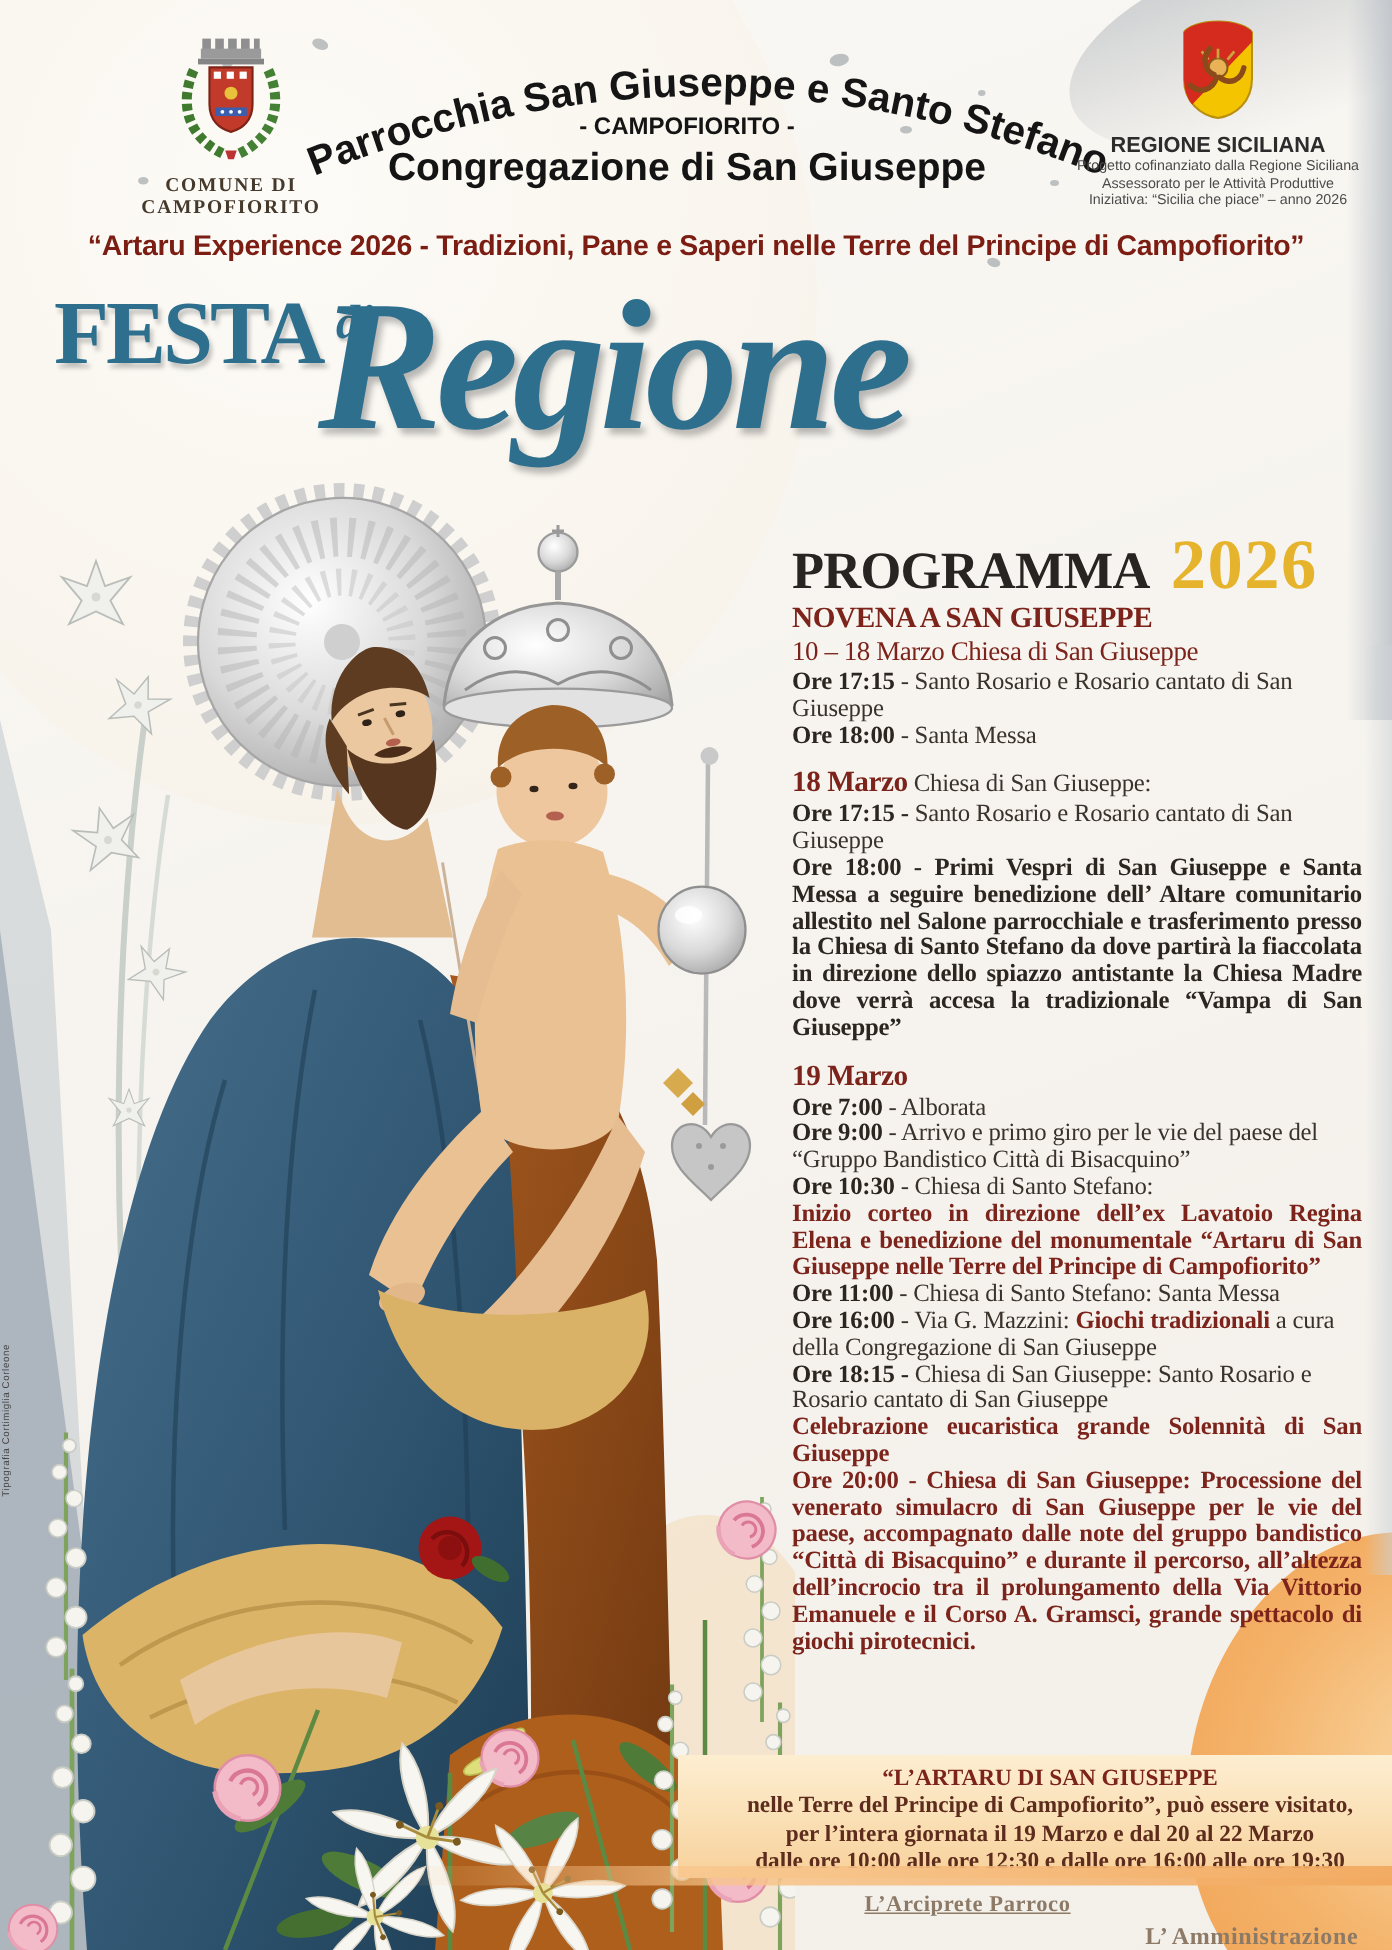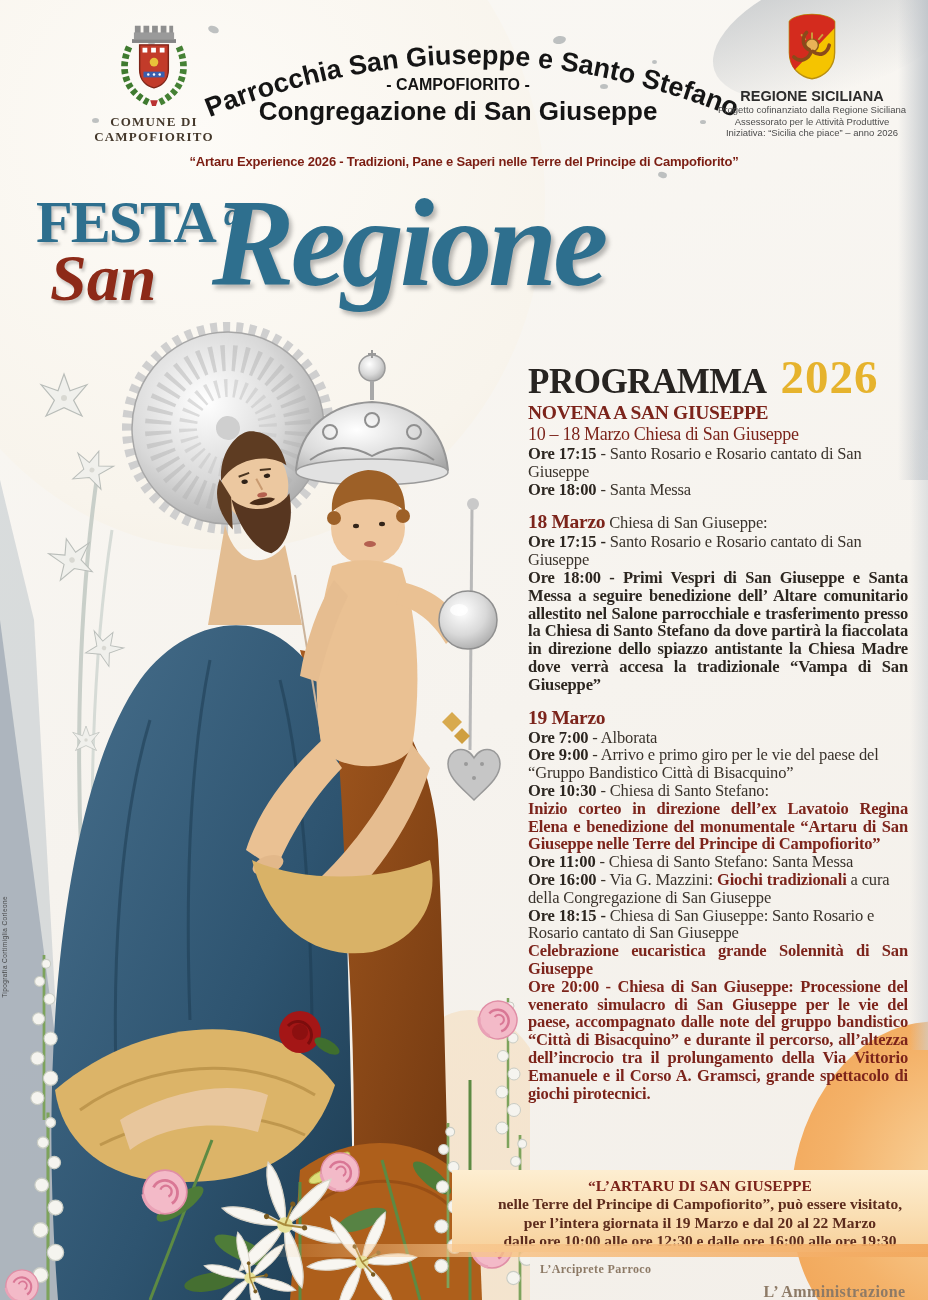--- a/index.html
+++ b/index.html
@@ -28,21 +28,21 @@
     color:#45392c;letter-spacing:1.2px;margin-top:2px;}
   .arch-svg{position:absolute;left:182px;top:22px;width:580px;height:104px;}
   .campo-line{position:absolute;left:308px;top:76px;width:300px;text-align:center;
     font-family:"Liberation Sans",sans-serif;font-weight:bold;font-size:16px;color:#141414;}
   .congrega-line{position:absolute;left:238px;top:96px;width:440px;text-align:center;
     font-family:"Liberation Sans",sans-serif;font-weight:bold;font-size:26px;color:#141414;}
   .region-wrap{position:absolute;left:710px;top:12px;width:204px;text-align:center;}
   .region-name{font-family:"Liberation Sans",sans-serif;font-weight:bold;font-size:14.5px;color:#2c2c2c;margin-top:2px;}
   .region-line{font-family:"Liberation Sans",sans-serif;font-size:9.5px;line-height:11.5px;color:#4c4c4c;}
   .tagline{position:absolute;left:28px;top:154px;width:872px;text-align:center;
-    font-family:"Liberation Sans",sans-serif;font-weight:bold;font-size:13px;color:#7b1d12;letter-spacing:-0.2px;}
+    font-family:"Liberation Sans",sans-serif;font-weight:bold;font-size:19px;color:#7b1d12;letter-spacing:-0.2px;}
   
   .t-festa{position:absolute;left:36px;top:188px;font-size:60px;font-weight:bold;color:#2e6f8e;
     letter-spacing:-2px;text-shadow:2px 3px 3px rgba(70,70,70,.3);}
   .t-di{position:absolute;left:224px;top:196px;font-size:32px;font-weight:bold;font-style:italic;color:#2e6f8e;
     text-shadow:1px 2px 2px rgba(70,70,70,.3);}
   .t-san{position:absolute;left:50px;top:240px;font-size:66px;font-weight:bold;font-style:italic;color:#8d2a18;
     text-shadow:2px 3px 3px rgba(70,70,70,.3);}
   .t-giuseppe{position:absolute;left:212px;top:182px;font-size:124px;line-height:124px;font-weight:bold;
     font-style:italic;color:#2e6f8e;letter-spacing:-4px;text-shadow:3px 4px 4px rgba(60,60,60,.35);}
   
@@ -61,22 +61,22 @@
   .seg-hs{font-weight:normal;color:#7c241b;font-size:18px;line-height:21px;letter-spacing:-0.3px;}
   
   .note-band{position:absolute;left:452px;top:1170px;width:496px;height:82px;
     background:linear-gradient(180deg,#fdeed1 0%,#fadfb4 55%,#f7d09a 100%);
     text-align:center;padding-top:7px;box-sizing:border-box;}
   .note-h{font-size:15.5px;font-weight:bold;color:#7c241b;line-height:18px;}
   .note-l{font-size:15.5px;font-weight:600;color:#5d2c1d;line-height:18.5px;}
   .bottom-band{position:absolute;left:260px;top:1244px;width:668px;height:13px;
     background:linear-gradient(to right,rgba(247,199,142,0),#f7c48a 40%,#f2a75c 100%);opacity:.9;}
   
-  .sig-left{position:absolute;left:540px;top:1262px;width:210px;
-    font-weight:bold;font-size:12px;color:#8d7a66;letter-spacing:.4px;}
+  .sig-left{position:absolute;left:540px;top:1262px;width:210px;text-align:center;
+    font-weight:bold;font-size:15px;color:#8d7a66;letter-spacing:.4px;text-decoration:underline;}
   .sig-right{position:absolute;left:742px;top:1282px;width:185px;text-align:center;
     font-weight:bold;font-size:16px;line-height:19px;color:#8d7a66;letter-spacing:.4px;}
   
   .printer{position:absolute;left:1px;top:896px;writing-mode:vertical-rl;transform:rotate(180deg);
     font-family:"Liberation Sans",sans-serif;font-size:6.5px;color:#3a3a3a;letter-spacing:.4px;opacity:.9;}
   .statue-svg{position:absolute;left:0;top:320px;width:530px;height:980px;}
 </style>
 </head>
 <body>
 
@@ -145,21 +145,20 @@
     <div class="region-name">REGIONE SICILIANA</div>
     <div class="region-line">Progetto cofinanziato dalla Regione Siciliana</div>
     <div class="region-line">Assessorato per le Attività Produttive</div>
     <div class="region-line">Iniziativa: “Sicilia che piace” – anno 2026</div>
   </div>
 
   <div class="tagline">“Artaru Experience 2026 - Tradizioni, Pane e Saperi nelle Terre del Principe di Campofiorito”</div>
 
   <div class="t-festa">FESTA</div>
   <div class="t-di">di</div>
-  <div class="t-san">San</div>
   <div class="t-giuseppe">Regione</div>
 
   <svg class="statue-svg" viewBox="0 0 530 980">
     <defs>
       <radialGradient id="sil" cx="40%" cy="35%" r="75%">
         <stop offset="0%" stop-color="#ffffff"></stop>
           <stop offset="55%" stop-color="#d9d9d9"></stop>
           <stop offset="100%" stop-color="#a3a3a3"></stop>
       </radialGradient>
       <linearGradient id="blue" x1="0" y1="0" x2="1" y2="1">

